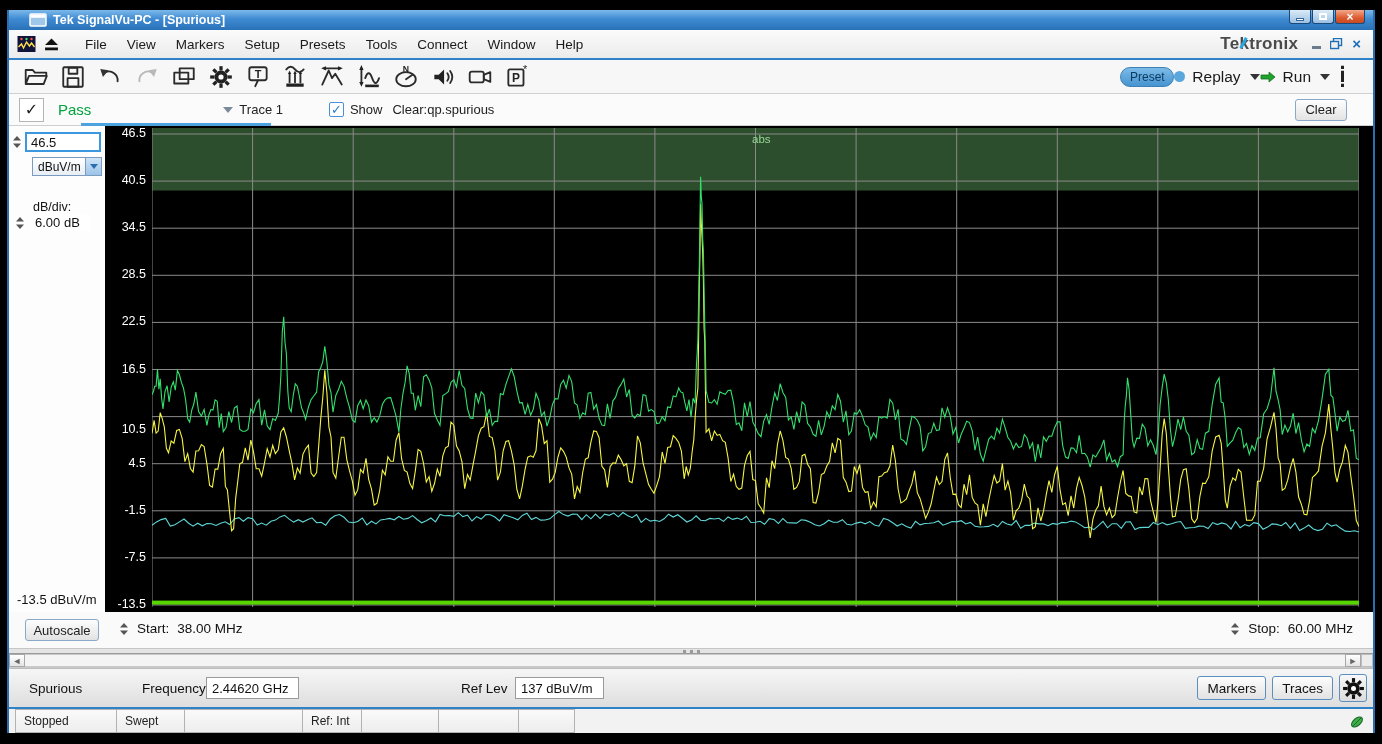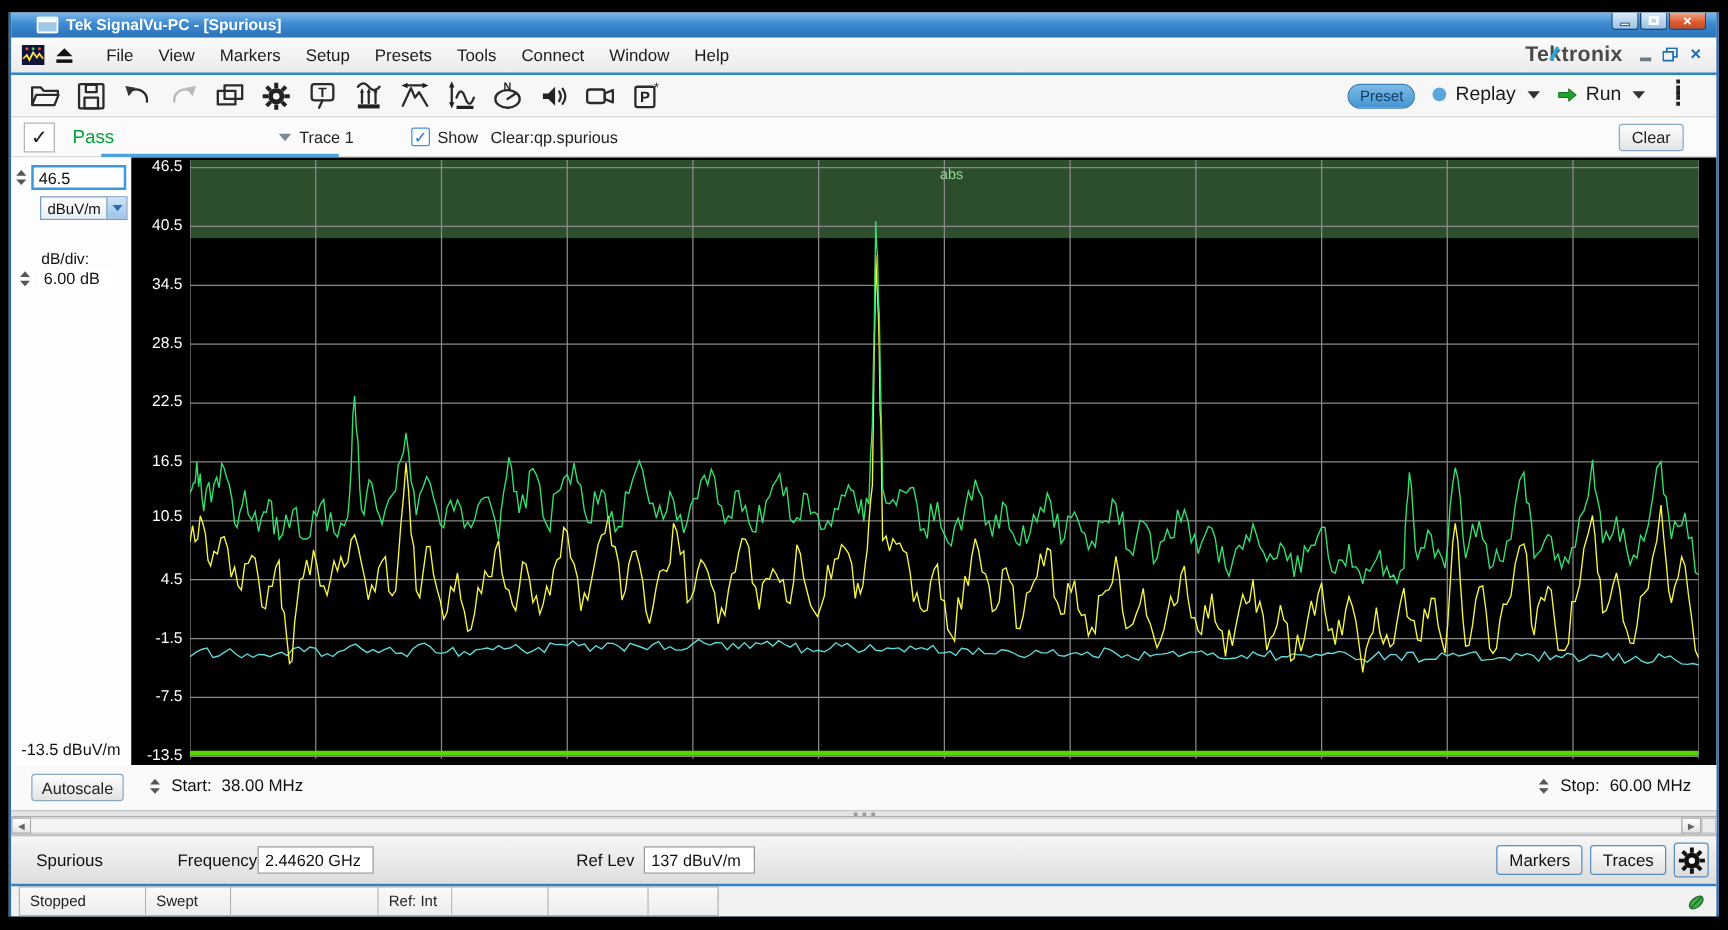--- a/index.html
+++ b/index.html
@@ -37,21 +37,21 @@
   .mdi-min { width:9px; height:3px; background:#6a7c8c; margin-top:7px;}
   .mdi-x { color:#1d6fb8; font-weight:bold; font-size:15px; line-height:12px;}
 
   
   .toolbar { height:34px; background:#f7f7f7; border-bottom:1px solid #d0d0d0;
     display:flex; align-items:center; padding:0 10px; }
   .tool-btn { width:33px; height:30px; display:flex; align-items:center; justify-content:center; }
   .tool-btn svg { width:26px; height:26px; }
   svg .s { fill:none; stroke:#2b2b2b; stroke-width:1.7; stroke-linejoin:round; stroke-linecap:round; }
   svg .sl { fill:none; stroke:#b8b8b8; stroke-width:1.7; stroke-linejoin:round; stroke-linecap:round; }
-  .toolbar-right { margin-left:auto; display:flex; align-items:flex-start; gap:14px; padding-right:8px; }
+  .toolbar-right { margin-left:auto; display:flex; align-items:center; padding-right:8px; }
   .preset-pill { width:54px; height:20px; border-radius:10px;
     background:linear-gradient(#7cbbe8,#4694d0); border:1px solid #3d81b8;
     color:#0d3a5f; font-size:12px; display:flex; align-items:center; justify-content:center; }
   .replay-group,.run-group { display:flex; align-items:center; gap:7px; font-size:15.5px; color:#1a1a1a; }
   .replay-dot { width:11px; height:11px; border-radius:50%; background:#5aa7dd; }
   .dd-arrow { width:0; height:0; border-left:5px solid transparent; border-right:5px solid transparent;
     border-top:6px solid #333; margin-left:2px; }
   .ellipsis { font-size:17px; font-weight:bold; color:#222; letter-spacing:0; line-height:8px;
     padding:0 4px; }
 
@@ -380,21 +380,21 @@
     </div>
 
     <div class="chart">
       <div class="yaxis" id="yaxis">
           <div class="ytick" style="top: -2px;">46.5</div>
           <div class="ytick" style="top: 45.1px;">40.5</div>
           <div class="ytick" style="top: 92.2px;">34.5</div>
           <div class="ytick" style="top: 139.3px;">28.5</div>
           <div class="ytick" style="top: 186.4px;">22.5</div>
           <div class="ytick" style="top: 233.5px;">16.5</div>
-          <div class="ytick" style="top: 278px;">10.5</div>
+          <div class="ytick" style="top: 294px;">10.5</div>
           <div class="ytick" style="top: 327.7px;">4.5</div>
           <div class="ytick" style="top: 374.8px;">-1.5</div>
           <div class="ytick" style="top: 421.9px;">-7.5</div>
           <div class="ytick" style="top: 469px;">-13.5</div>
         </div>
       <svg class="plot" id="plot" width="1207" height="482" viewBox="0 0 1207 482">
           <rect x="0" y="0" width="1207" height="62.52000000000002" fill="#2d4e2d"></rect>
           <line x1="0.0" y1="0" x2="0.0" y2="479" stroke="#8a8a8a" stroke-width="1"></line>
           <line x1="100.6" y1="0" x2="100.6" y2="479" stroke="#8a8a8a" stroke-width="1"></line>
           <line x1="201.2" y1="0" x2="201.2" y2="479" stroke="#8a8a8a" stroke-width="1"></line>

